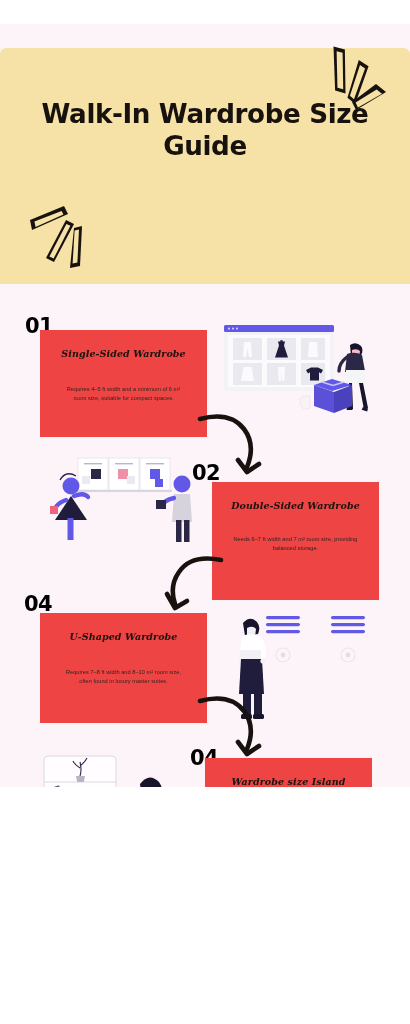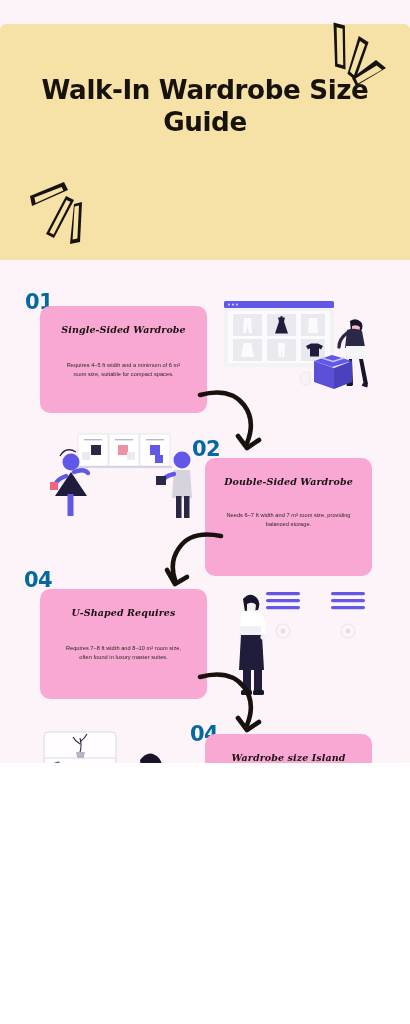--- a/index.html
+++ b/index.html
@@ -9,20 +9,21 @@
   }
   body {
     font-family: "Liberation Sans", sans-serif;
   }
   .infographic {
     position: relative;
     width: 410px;
     height: 763px;
     overflow: hidden;
     background: #fdf4f9;
+    margin-top: 24px;
   }
 
   
   .header-band {
     position: absolute;
     left: 0;
     top: 24px;
     width: 410px;
     height: 236px;
     background: #f6e2a6;
@@ -64,24 +65,23 @@
     border-radius: 0 0 6px 6px;
   }
 
   
   .section {
     position: absolute;
     width: 410px;
   }
   .card {
     position: absolute;
-    background: #f9a8d4;
+    background: #ef4444;
     box-sizing: border-box;
     padding: 14px 16px 10px 16px;
-    border-radius: 10px;
   }
   .card-title {
     font-family: "DejaVu Serif", serif;
     font-weight: 700;
     font-style: italic;
     font-size: 9.5px;
     letter-spacing: 0.1px;
     color: #17120e;
     text-align: center;
     margin: 4px 0 0 0;
@@ -95,21 +95,21 @@
     margin: 26px 4px 0 4px;
     letter-spacing: 0.05px;
   }
   .card-right .card-body { margin-top: 24px; }
 
   .step-number {
     position: absolute;
     font-family: "DejaVu Sans", sans-serif;
     font-weight: 700;
     font-size: 21px;
-    color: #0369a1;
+    color: #000000;
     letter-spacing: -0.5px;
   }
 
   .illus {
     position: absolute;
   }
 
   .arrow {
     position: absolute;
     pointer-events: none;
@@ -226,21 +226,21 @@
     <svg class="arrow" style="left:196px; top:388px;" width="82" height="72" viewBox="0 0 82 72">
       <path d="M4 7 q30-8 44 10 q12 16 3 38" stroke="#17120e" stroke-width="4.6" fill="none" stroke-linecap="round"></path>
       <path d="M42 48 l9 12 l12-8" stroke="#17120e" stroke-width="4.6" fill="none" stroke-linecap="round" stroke-linejoin="round"></path>
     </svg>
   </div>
 
   <div class="section">
 
     <div class="step-number" style="left:192px; top:437px;text-align:right;">02</div>
 
-    <div class="card card-right" style="left:205px; top:458px; width:167px; height:118px;">
+    <div class="card card-right" style="left:212px; top:458px; width:167px; height:118px;">
       <div class="card-title">Double-Sided Wardrobe</div>
       <div class="card-body">Needs 6–7 ft width and 7 m² room size, providing balanced storage.</div>
     </div>
 
     <svg class="illus" style="left:38px; top:428px;" width="165" height="96" viewBox="0 0 165 96">
 
       <g>
         <rect x="40" y="6" width="30" height="32" fill="#ffffff" stroke="#e4e1ea" stroke-width="0.8"></rect>
         <rect x="71" y="6" width="30" height="32" fill="#ffffff" stroke="#e4e1ea" stroke-width="0.8"></rect>
         <rect x="102" y="6" width="30" height="32" fill="#ffffff" stroke="#e4e1ea" stroke-width="0.8"></rect>
@@ -280,21 +280,21 @@
       <path d="M66 6 q-30-6 -42 12 q-10 14 -4 32" stroke="#17120e" stroke-width="4.6" fill="none" stroke-linecap="round"></path>
       <path d="M12 40 l8 14 l12-7" stroke="#17120e" stroke-width="4.6" fill="none" stroke-linecap="round" stroke-linejoin="round"></path>
     </svg>
   </div>
 
   <div class="section">
 
     <div class="step-number" style="left:24px; top:568px;">04</div>
 
     <div class="card card-left" style="left:40px; top:589px; width:167px; height:110px;">
-      <div class="card-title">U-Shaped Requires</div>
+      <div class="card-title">U-Shaped Wardrobe</div>
       <div class="card-body">Requires 7–8 ft width and 8–10 m² room size, often found in luxury master suites.</div>
     </div>
 
     <svg class="illus" style="left:230px; top:582px;" width="150" height="118" viewBox="0 0 150 118">
 
       <g>
         <rect x="36" y="10" width="34" height="3.2" rx="1.6" fill="#6258e8"></rect>
         <rect x="36" y="17" width="34" height="3.2" rx="1.6" fill="#6258e8"></rect>
         <rect x="36" y="24" width="34" height="3.2" rx="1.6" fill="#6258e8"></rect>
       </g>

